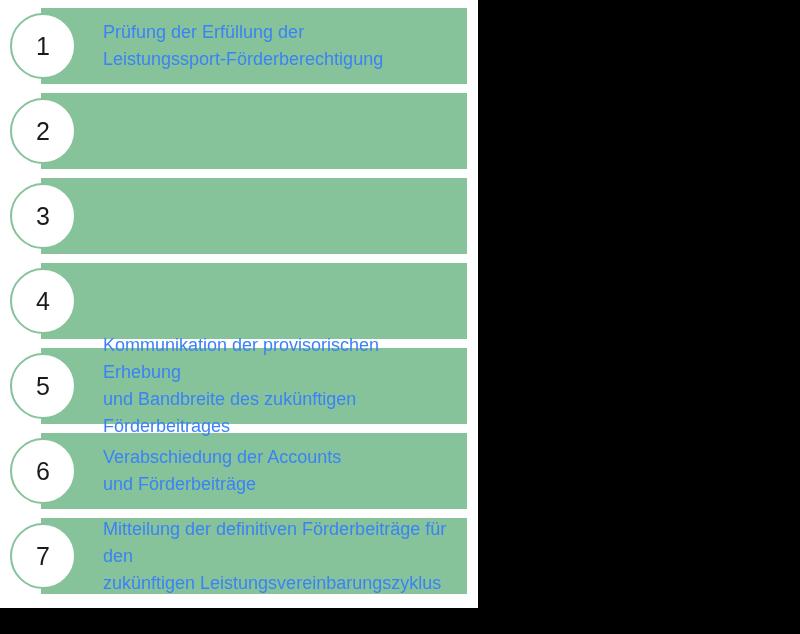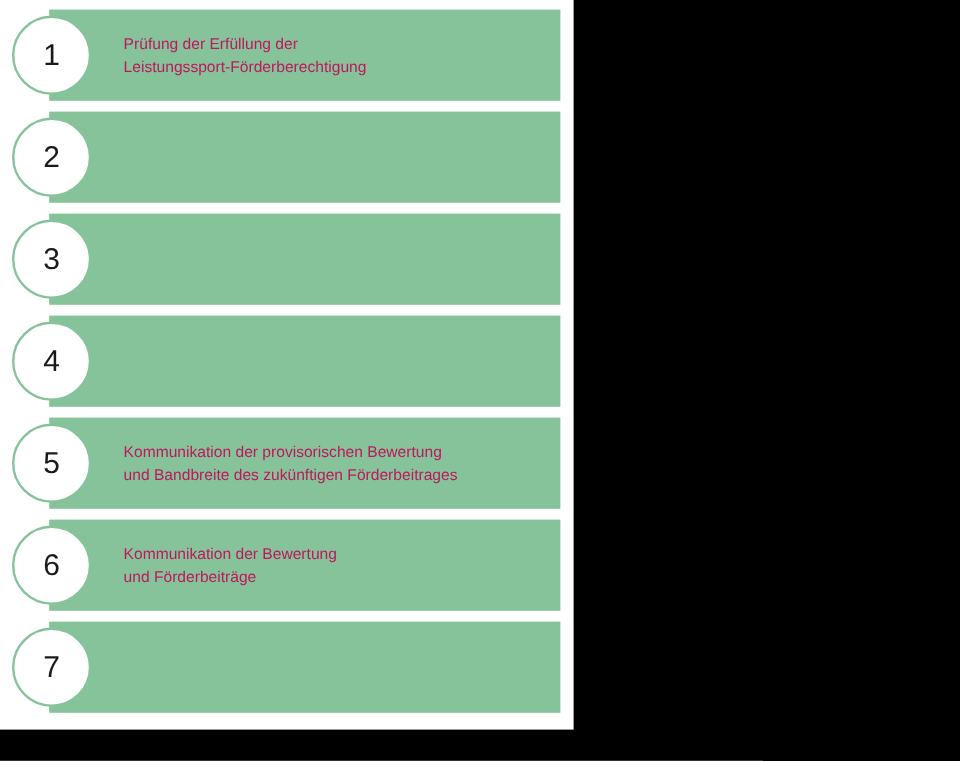--- a/index.html
+++ b/index.html
@@ -62,23 +62,23 @@
   .step-number {
     font-size: 25px;
     color: #1a1a1a;
     font-family: "Liberation Sans", sans-serif;
     line-height: 1;
   }
   .step-text {
     position: relative;
     z-index: 2;
     margin-left: 27px;
-    font-size: 13px;
+    font-size: 18px;
     line-height: 1.5;
-    color: #be185d;
+    color: #3b82f6;
     white-space: pre-line;
     padding-right: 10px;
   }
 </style>
 </head>
 <body>
 
 <div id="diagram">
 
   <div class="step-row">
@@ -109,33 +109,35 @@
     <div class="step-circle">
       <span class="step-number">4</span>
     </div>
   </div>
 
   <div class="step-row">
     <div class="step-bar"></div>
     <div class="step-circle">
       <span class="step-number">5</span>
     </div>
-    <div class="step-text">Kommunikation der provisorischen Bewertung
+    <div class="step-text">Kommunikation der provisorischen Erhebung
 und Bandbreite des zukünftigen Förderbeitrages</div>
   </div>
 
   <div class="step-row">
     <div class="step-bar"></div>
     <div class="step-circle">
       <span class="step-number">6</span>
     </div>
-    <div class="step-text">Kommunikation der Bewertung
+    <div class="step-text">Verabschiedung der Accounts
 und Förderbeiträge</div>
   </div>
 
   <div class="step-row">
     <div class="step-bar"></div>
     <div class="step-circle">
       <span class="step-number">7</span>
     </div>
+    <div class="step-text">Mitteilung der definitiven Förderbeiträge für den
+zukünftigen Leistungsvereinbarungszyklus</div>
   </div>
 
 </div>
 
 </body></html>

